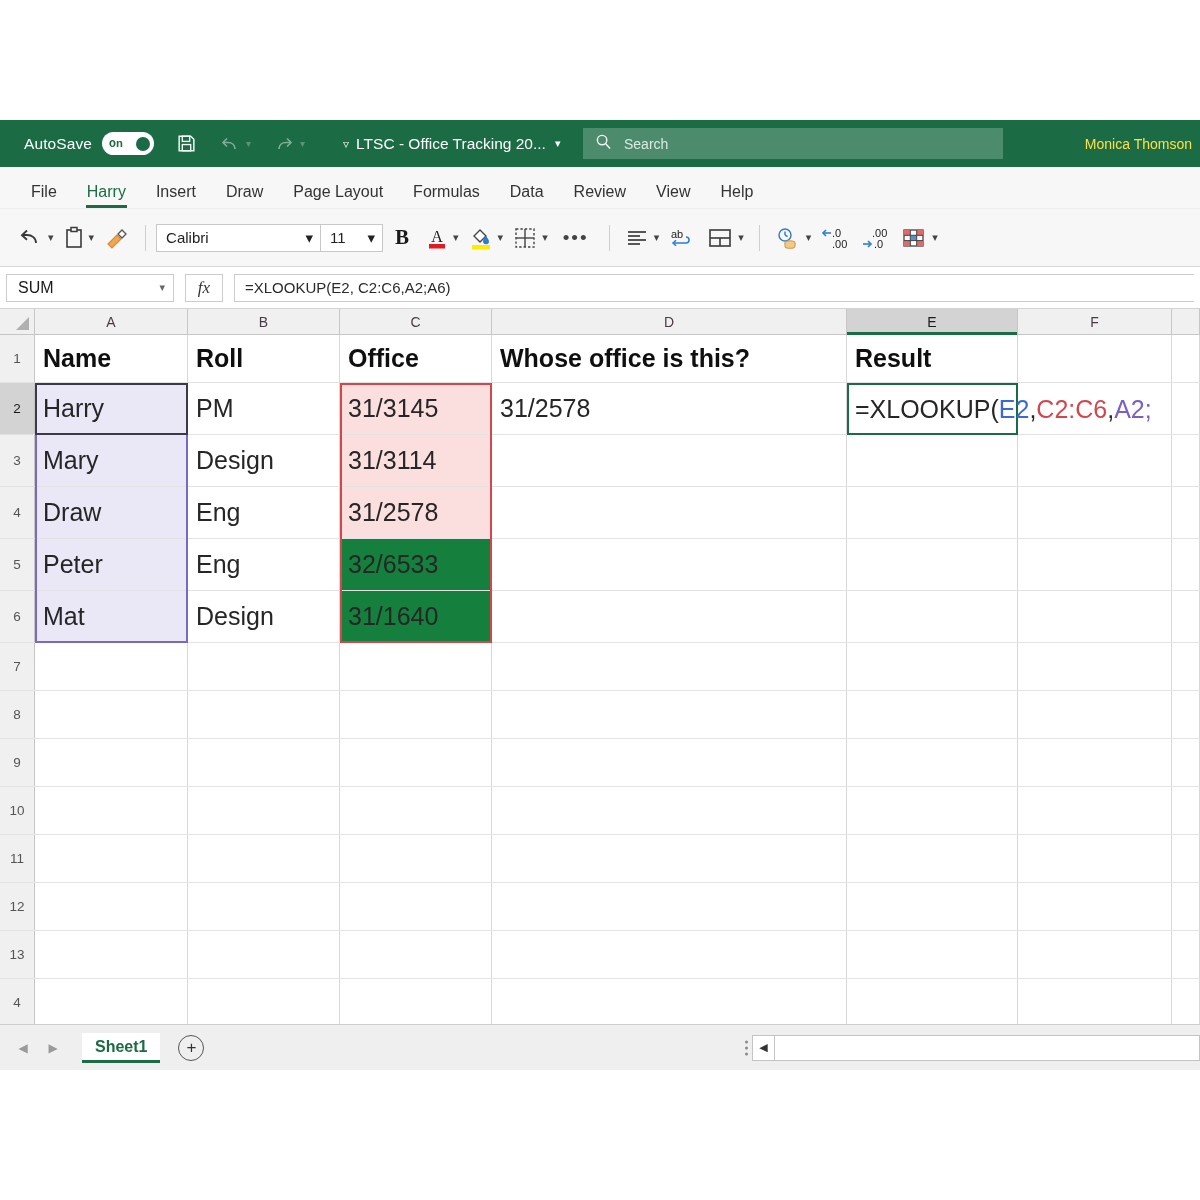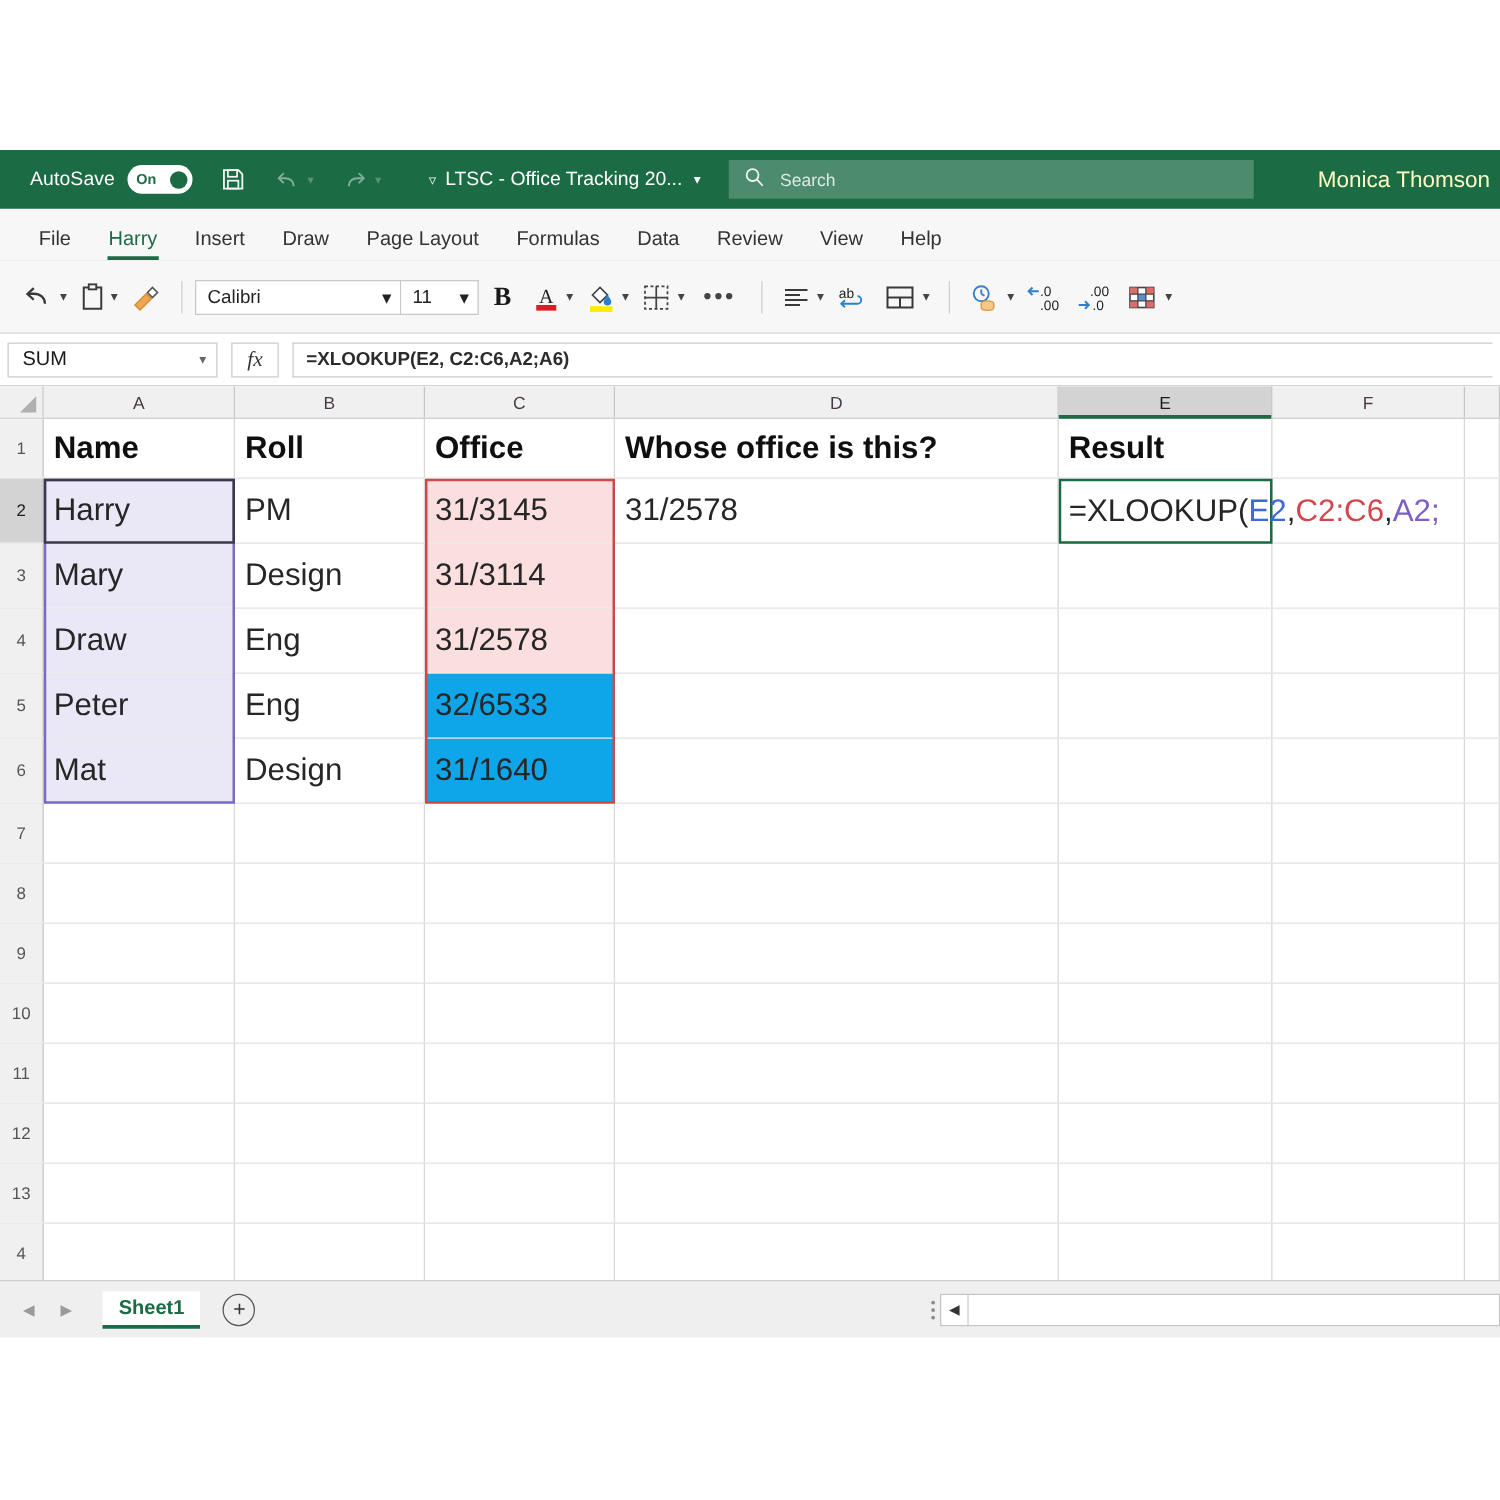--- a/index.html
+++ b/index.html
@@ -39,20 +39,21 @@
     margin-left: 10px;
     position: relative;
     display: flex;
     align-items: center;
   }
   .toggle .tg-text {
     font-size: 11.5px;
     color: #1b6b45;
     font-weight: 600;
     margin-left: 7px;
+    font-family: Liberation Mono, monospace;
   }
   .toggle .knob {
     position: absolute;
     right: 4px; top: 50%;
     transform: translateY(-50%);
     width: 14px; height: 14px;
     border-radius: 50%;
     background: #1b6b45;
   }
   .tb-icon {
@@ -88,22 +89,22 @@
     color: #e8f2ec;
     font-size: 14px;
     font-family: "Liberation Sans", sans-serif;
     width: 330px;
   }
   .search-input::placeholder { color: #dcebe2; opacity: 1; }
   .username {
     position: absolute;
     right: 8px; top: 50%;
     transform: translateY(-50%);
-    font-size: 18px;
-    color: #fef9c3;
+    font-size: 14px;
+    color: #fde047;
     white-space: nowrap;
   }
 
   
   .ribbon-tabs {
     height: 42px;
     background: #f7f7f7;
     display: flex;
     align-items: flex-end;
     padding-left: 16px;
@@ -208,21 +209,20 @@
   .fbar {
     flex: 1; height: 28px;
     margin-left: 11px;
     border: 1px solid #cccccc;
     border-right: 0;
     background: #ffffff;
     display: flex; align-items: center;
     padding-left: 10px;
     font-size: 15px;
     color: #2b2b2b;
-    font-weight: bold;
   }
 
   
   .grid-wrap {
     position: relative;
     height: 715px;
     background: #ffffff;
     overflow: hidden;
   }
   .colhead-row {
@@ -288,21 +288,21 @@
     font-size: 25px;
     color: #262626;
     white-space: nowrap;
     overflow: visible;
     position: relative;
     cursor: default;
   }
   .cell.hdr { font-weight: bold; font-size: 25px; color: #0f0f0f; }
   .cell.purple { background: #eae7f7; }
   .cell.pink   { background: #fbdede; }
-  .cell.pink2  { background: #0ea5e9; }
+  .cell.pink2  { background: #15803d; }
 
   
   .ovl { position: absolute; pointer-events: none; }
   .ovl.purple-box { border: 2px solid #7b68c4; }
   .ovl.red-box { border: 2px solid #d0484d; }
   .ovl.active-cell { border: 2px solid #1b6b45; background: transparent; }
   .ovl.anchor-cell { border: 2px solid #3a3a4a; }
 
   .formula-overlay {
     position: absolute;

